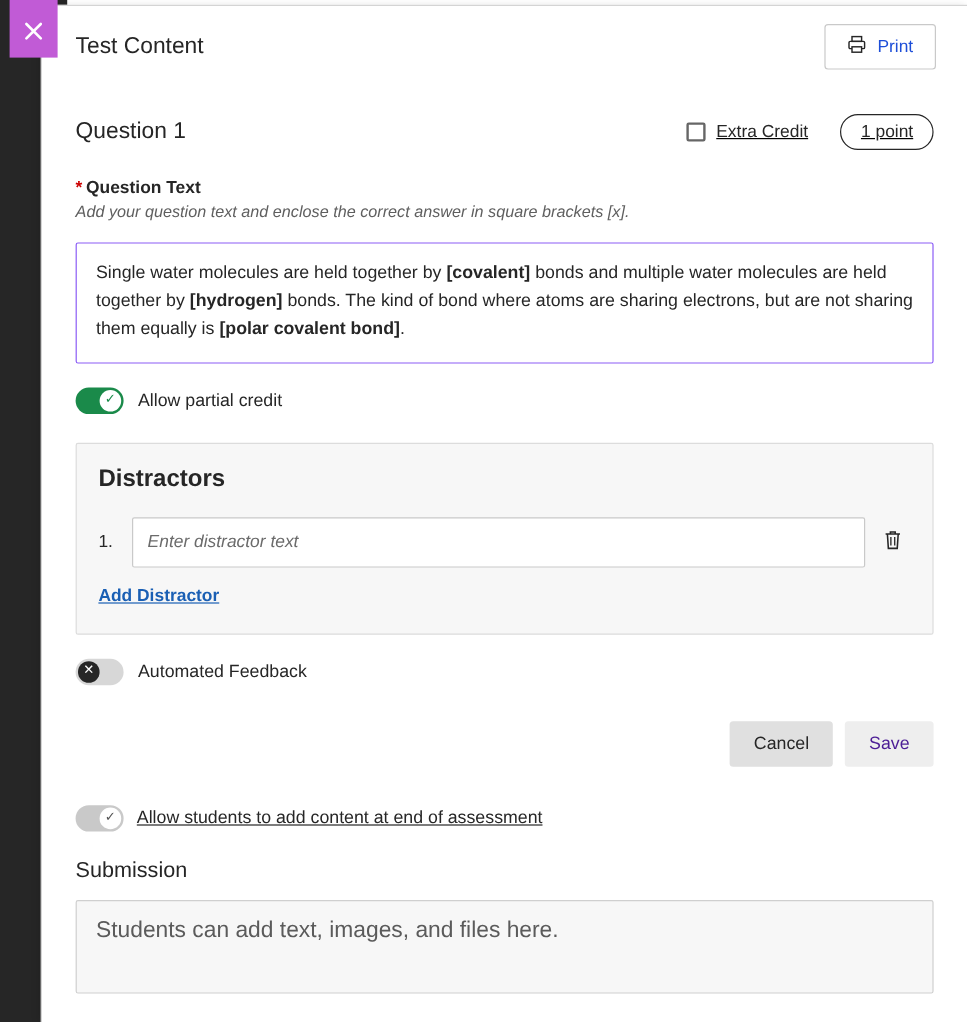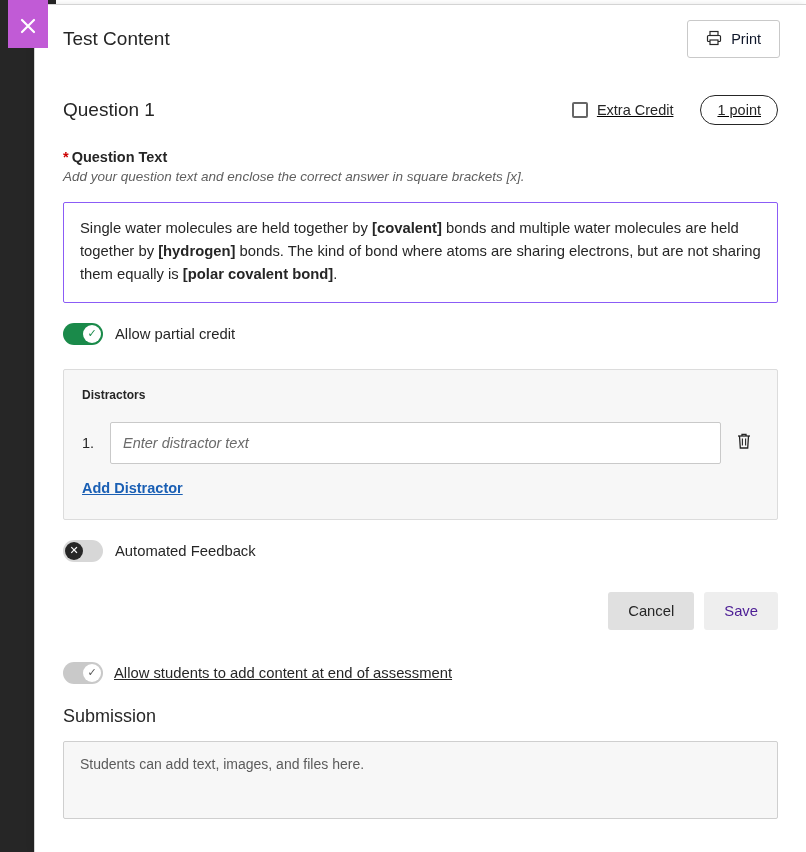--- a/index.html
+++ b/index.html
@@ -123,21 +123,21 @@
   }
   .print-btn {
     display: inline-flex;
     align-items: center;
     gap: 9px;
     height: 38px;
     padding: 0 18px;
     border: 1px solid #c9c9c9;
     border-radius: 3px;
     background: #fff;
-    color: #0f172a;
+    color: #1d4ed8;
     font-size: 14.5px;
     cursor: pointer;
     font-family: "Liberation Sans", sans-serif;
   }
 
   .content {
     padding: 0 28px;
   }
 
   .question-row {
@@ -247,21 +247,21 @@
   .toggle-label { font-size: 14.8px; color: #262626; }
 
   .distractors-box {
     margin-top: 24px;
     border: 1px solid #dcdcdc;
     border-radius: 2px;
     background: #f7f7f7;
     padding: 18px 20px 22px 18px;
   }
   .distractors-title {
-    font-size: 12px;
+    font-size: 20px;
     font-weight: bold;
     color: #262626;
     margin-bottom: 20px;
   }
   .distractor-row {
     display: flex;
     align-items: center;
     gap: 10px;
   }
   .distractor-index {
@@ -336,21 +336,21 @@
     color: #262626;
     padding-left: 0px;
   }
   .submission-box {
     margin-top: 14px;
     border: 1px solid #cfcfcf;
     border-radius: 2px;
     background: #f7f7f7;
     height: 78px;
     padding: 14px 16px;
-    font-size: 14px;
+    font-size: 19px;
     color: #5b5b5b;
   }
 </style>
 </head>
 <body>
 
 <div id="root">
 
   <div class="bg-layer">
     <div class="bg-dark-strip"></div>

